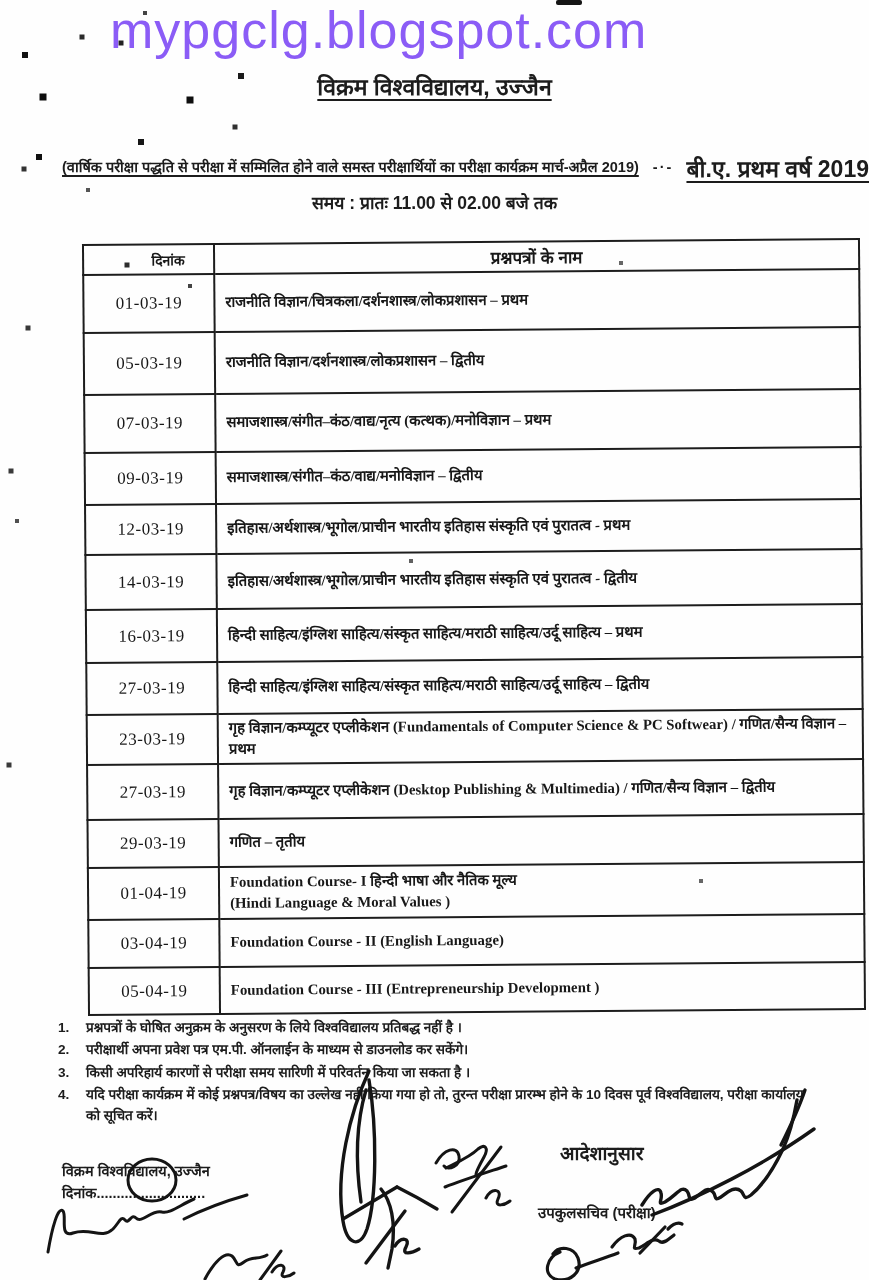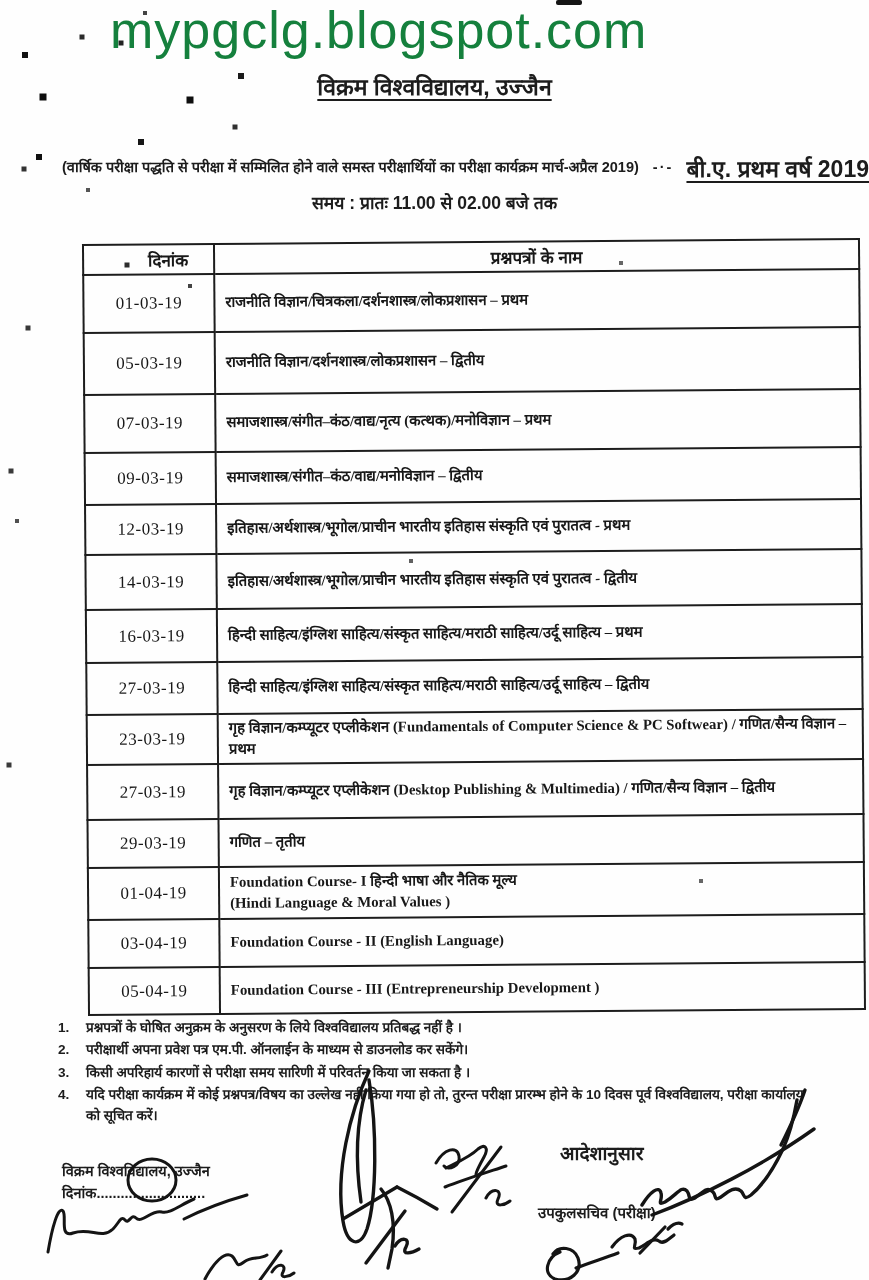--- a/index.html
+++ b/index.html
@@ -6,60 +6,60 @@
   body{
     width:869px;height:1280px;position:relative;overflow:hidden;
     background:#fefefe;color:#1c1c1c;
     font-family:"Liberation Sans","DejaVu Sans",sans-serif;
   }
   .abs{position:absolute;}
   
   .watermark{
     left:110px;top:0px;width:660px;
     font-size:52px;font-weight:400;letter-spacing:1px;
-    color:#15803d;white-space:nowrap;
+    color:#8b5cf6;white-space:nowrap;
   }
   
   .uni-title{
     left:0;top:70px;width:869px;text-align:center;
     font-size:23px;font-weight:700;
   }
   .uni-title span, .course-title span{
     text-decoration:underline;text-decoration-thickness:2px;text-underline-offset:4px;
   }
   .course-title{
     left:0;top:112px;width:869px;text-align:right;
     font-size:23px;font-weight:700;margin-top:40px;
   }
   .desc-line{
     left:62px;top:156px;width:790px;
     font-size:14.5px;font-weight:700;white-space:nowrap;
   }
   .desc-line .u{
-    text-decoration-thickness:1.5px;text-underline-offset:3px;
+    text-decoration:underline;text-decoration-thickness:1.5px;text-underline-offset:3px;
   }
   .desc-mark{margin-left:14px;font-weight:700;letter-spacing:2px;}
   .time-line{
     left:0;top:190px;width:869px;text-align:center;
     font-size:17.5px;font-weight:700;
   }
   
   .tt-wrap{
     left:85px;top:244px;width:778px;
     transform:rotate(-0.45deg);transform-origin:0 50%;
   }
   table.timetable{
     border-collapse:collapse;width:100%;
     color:#181818;
   }
   table.timetable th, table.timetable td{
     border:2.2px solid #1d1d1d;
     vertical-align:middle;
   }
-  th.date-h{width:88px;font-size:17px;font-weight:700;text-align:center;height:26px;padding-left:40px;}
+  th.date-h{width:88px;font-size:14px;font-weight:700;text-align:center;height:26px;padding-left:40px;}
   th.name-h{font-size:17px;font-weight:700;text-align:center;}
   td.date-cell{
     width:88px;text-align:center;
     font-family:"Liberation Serif","DejaVu Serif",serif;
     font-size:17px;font-weight:500;letter-spacing:.5px;
   }
   td.subject-cell{
     padding:2px 8px 2px 10px;
     font-size:14.8px;font-weight:700;line-height:1.45;
     white-space:pre-line;

